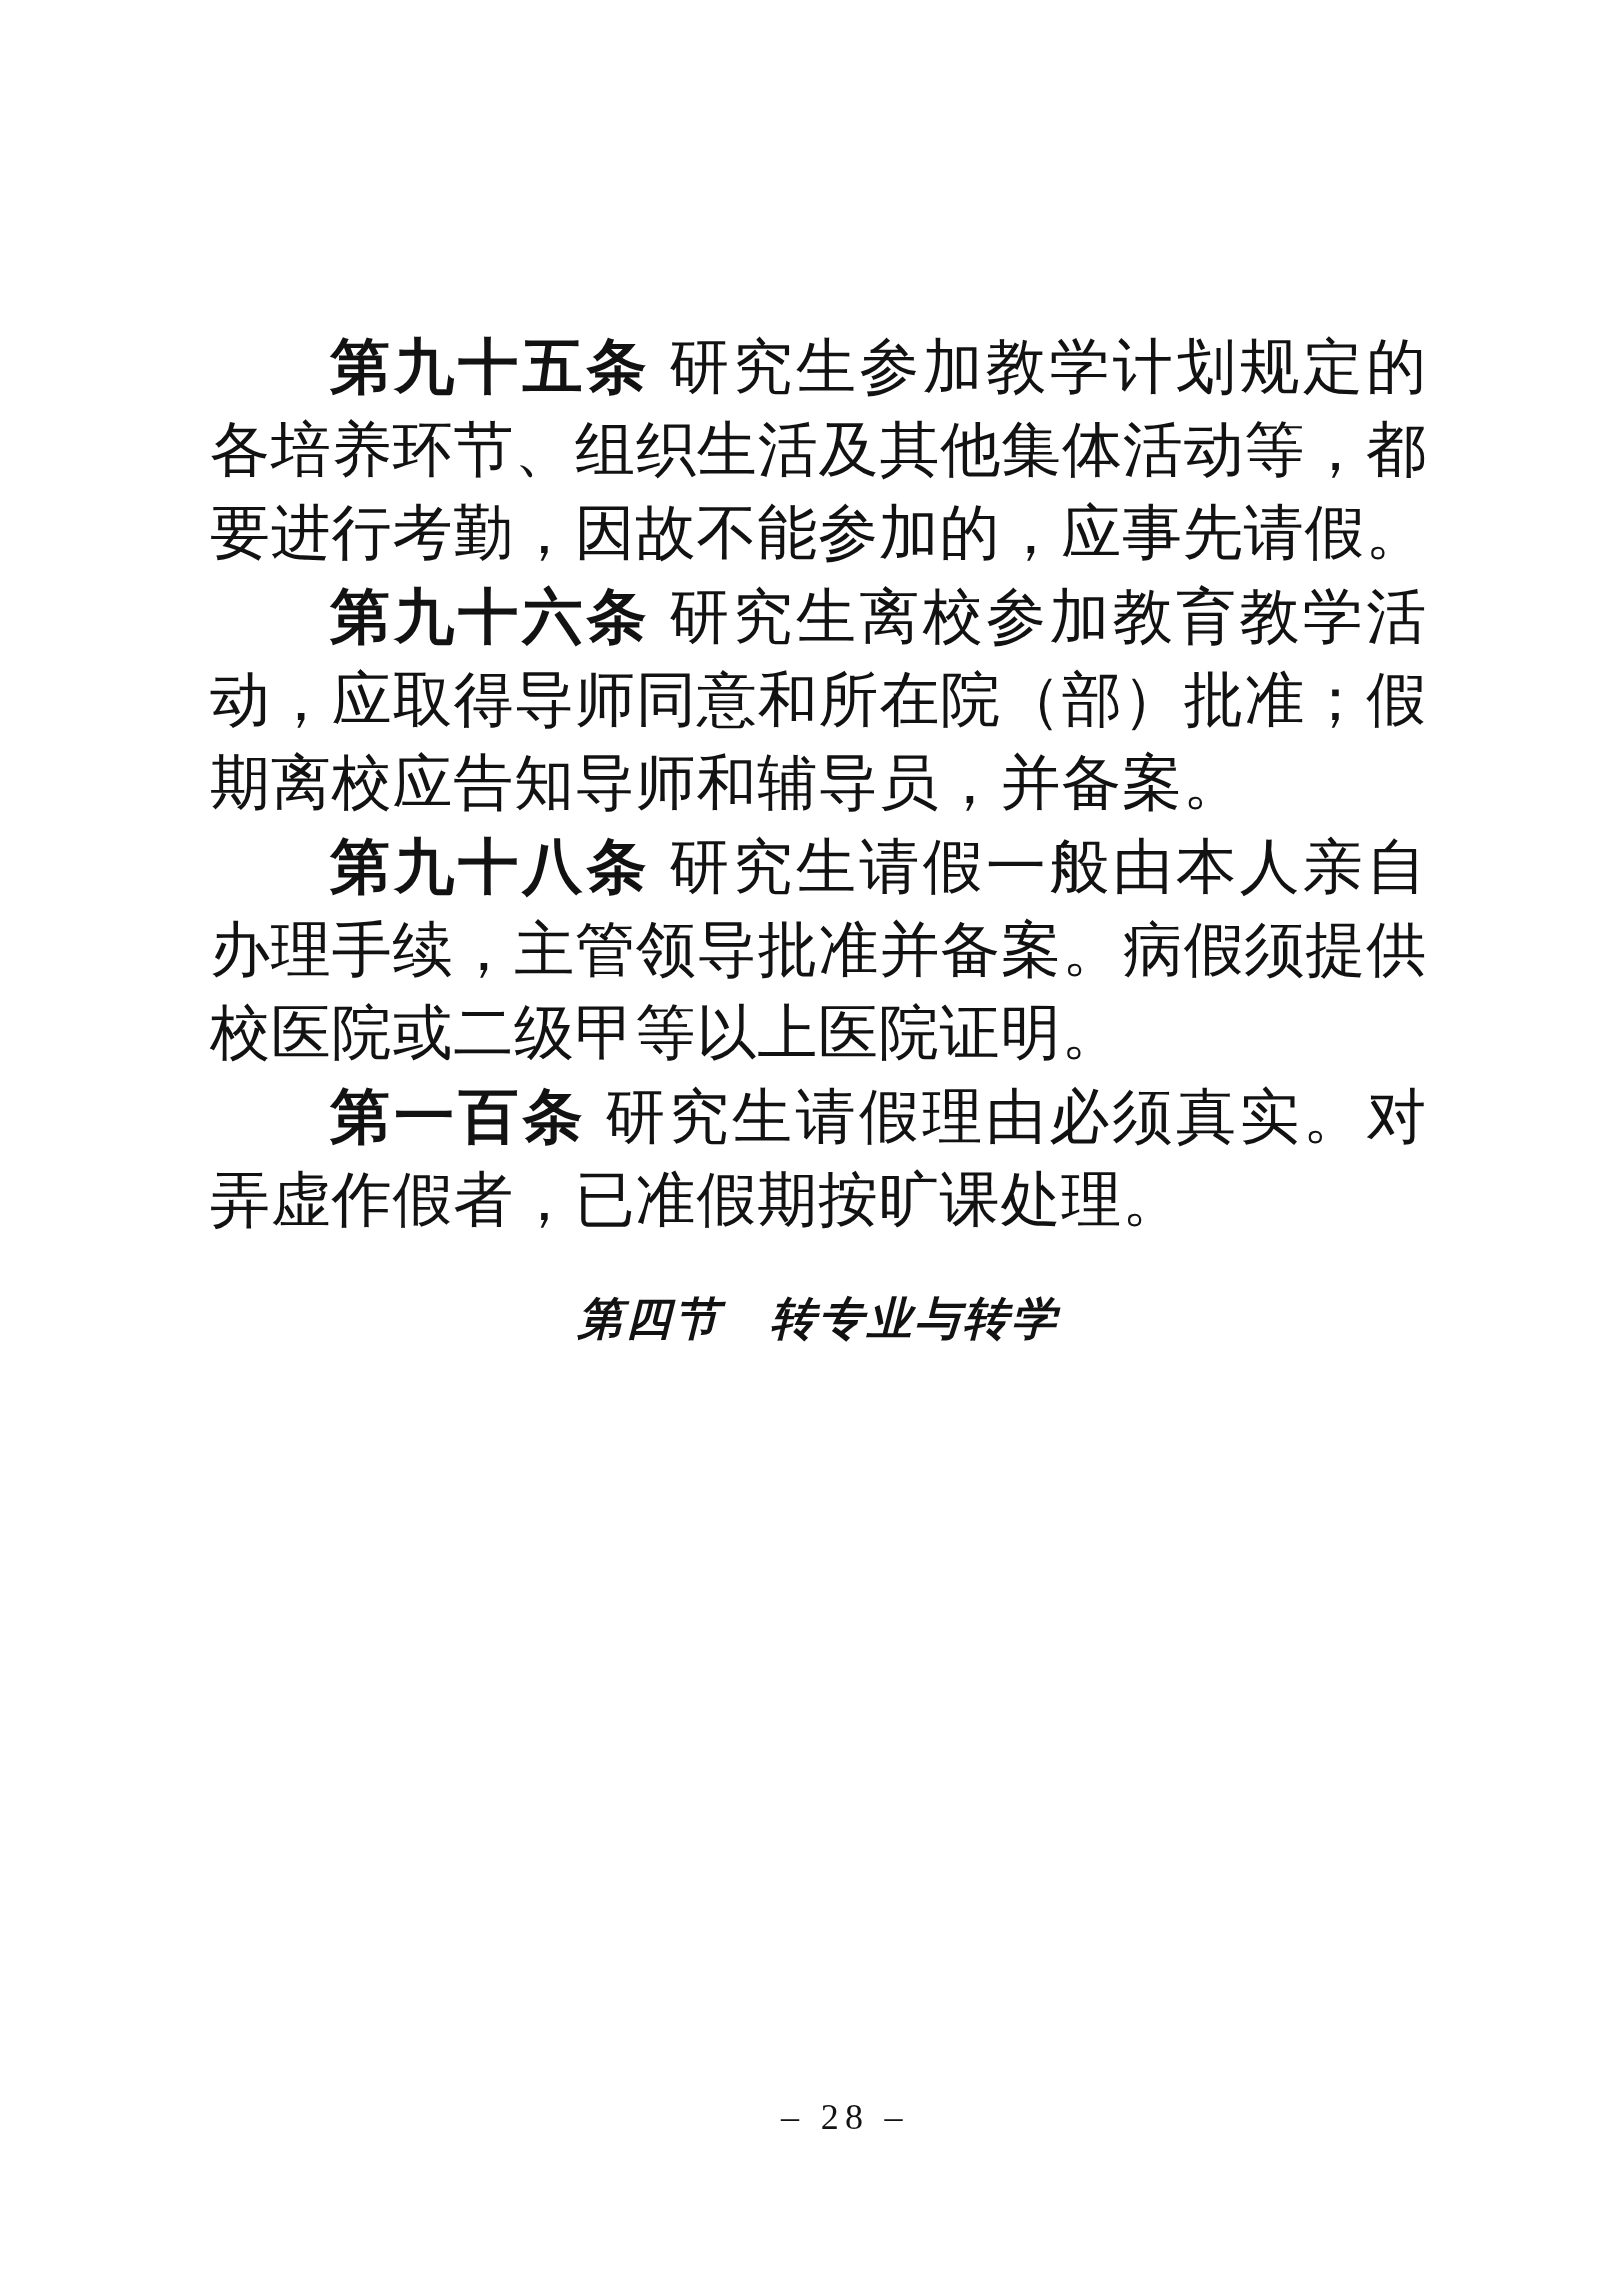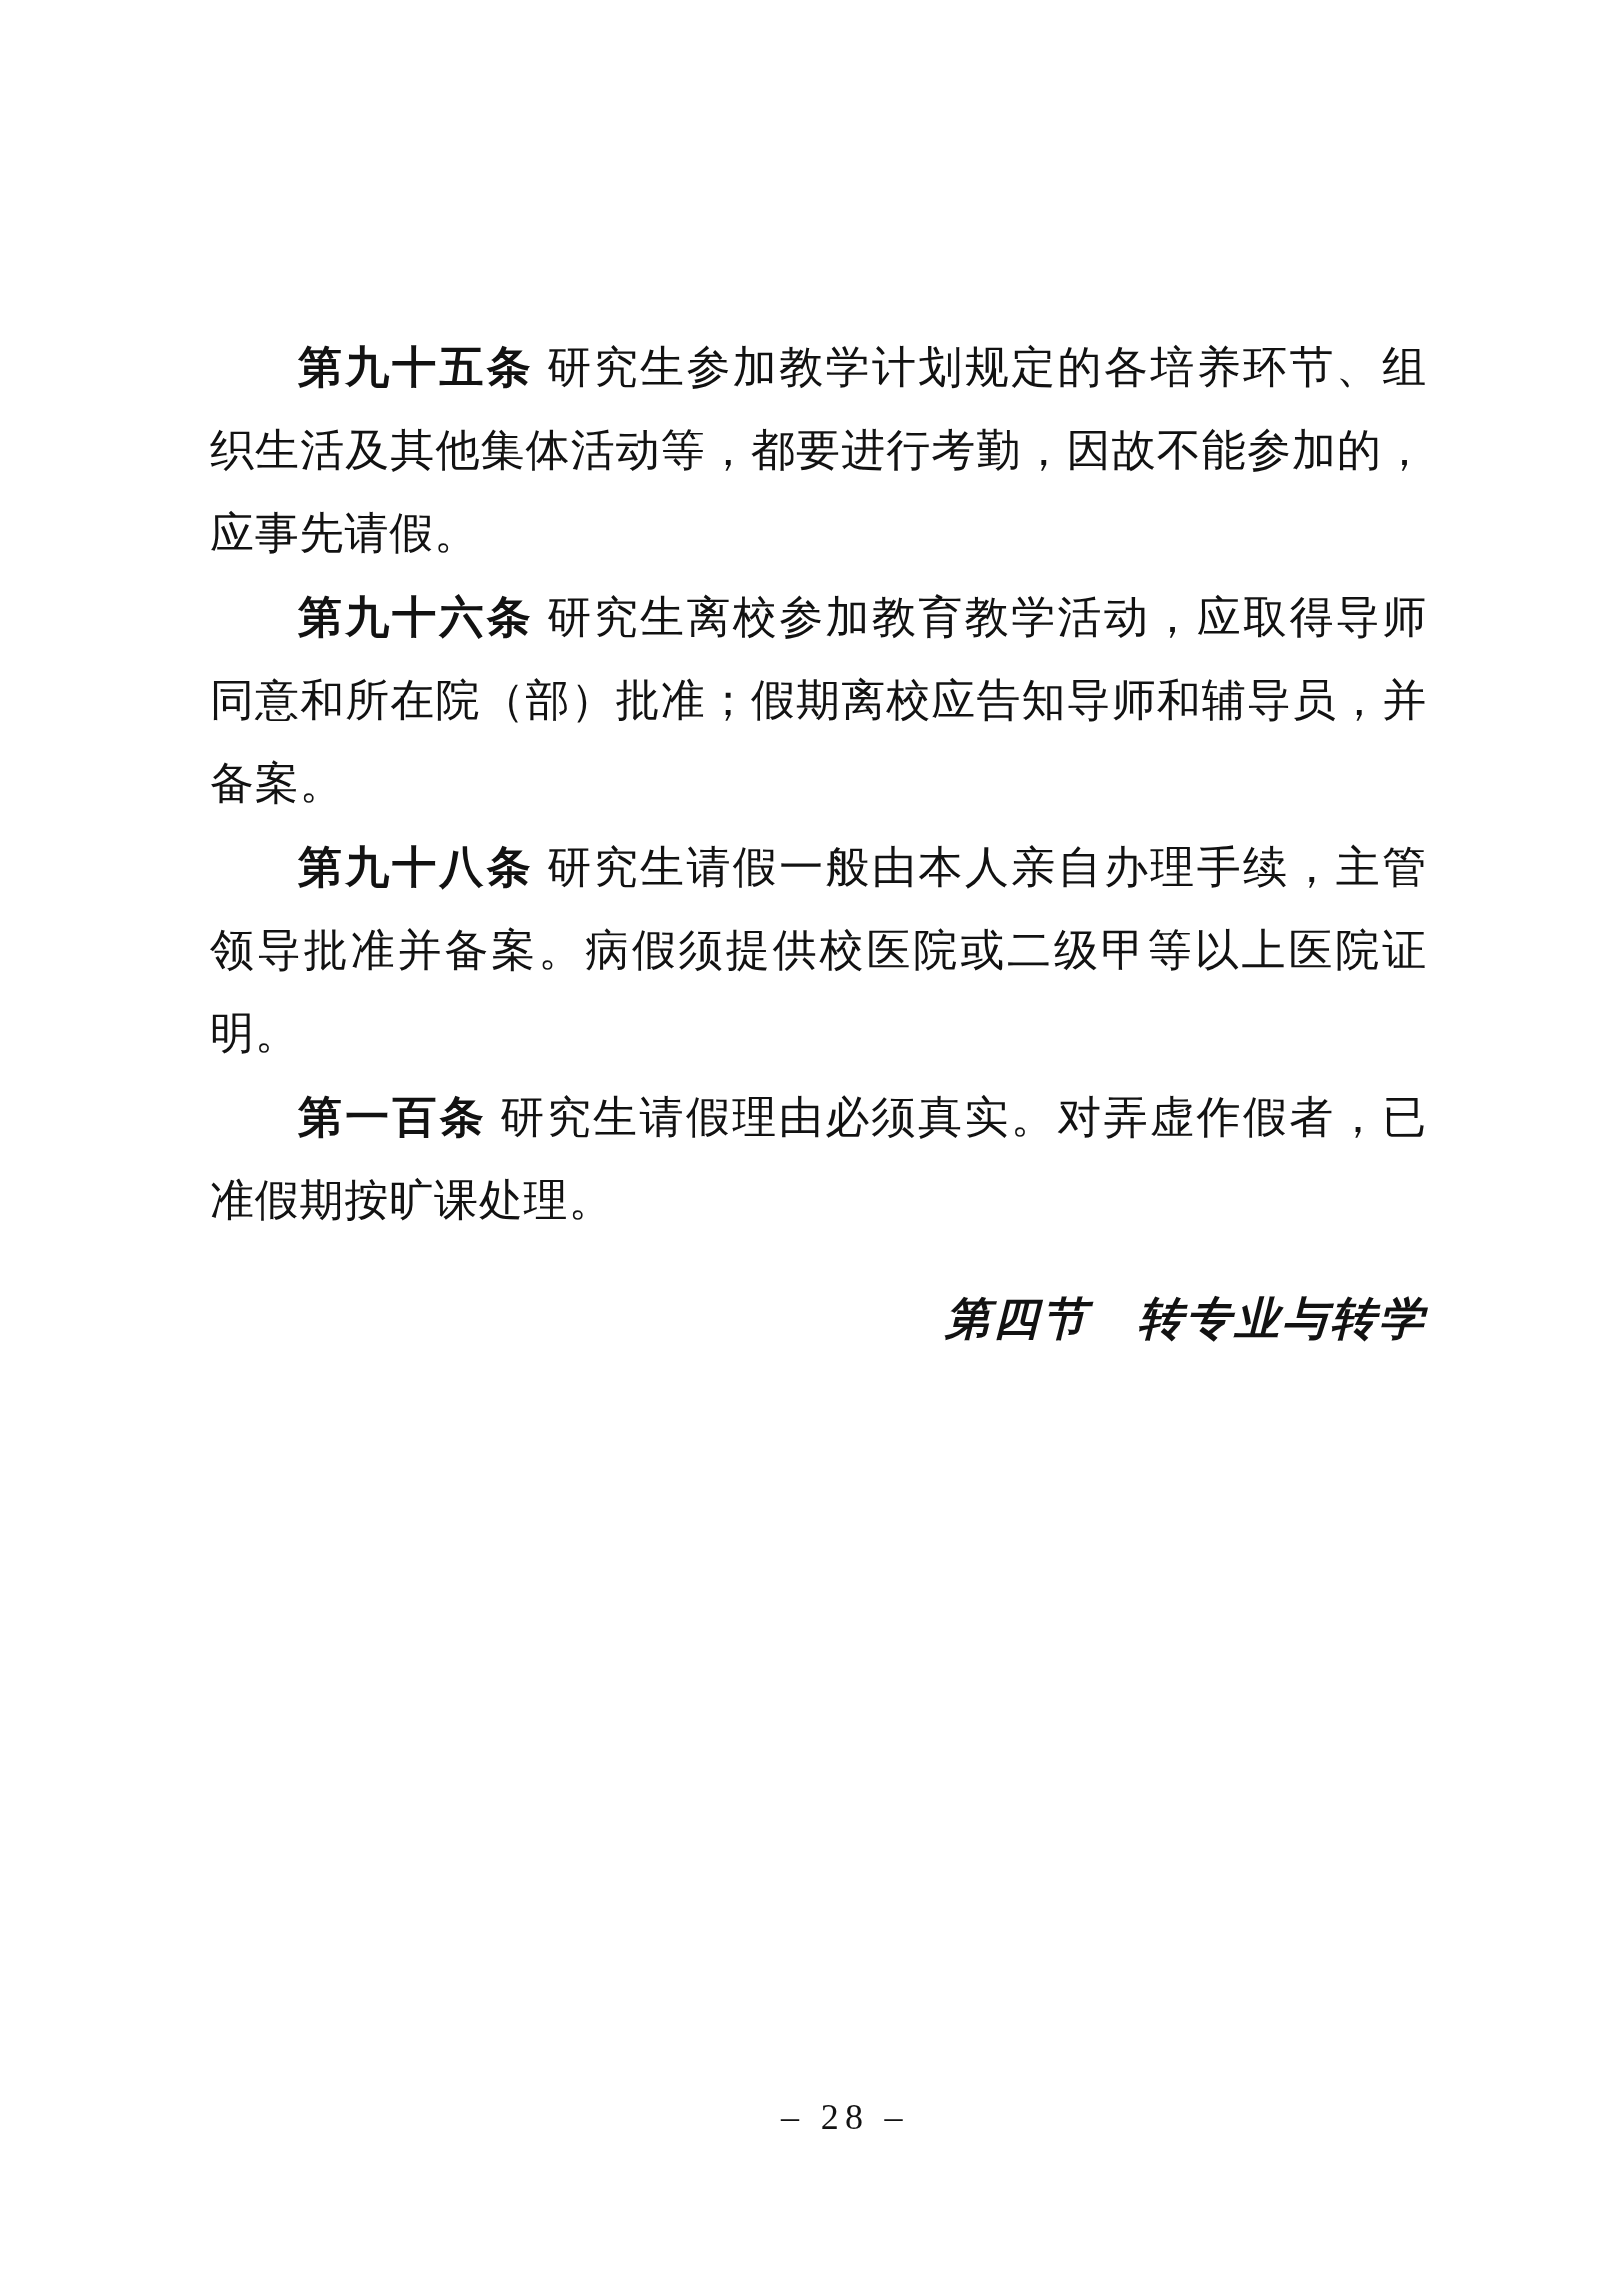--- a/index.html
+++ b/index.html
@@ -17,36 +17,36 @@
     overflow: hidden;
   }
   .text-block {
     position: absolute;
     top: 325px;
     left: 210px;
     width: 1217px;
   }
   .para {
     margin: 0;
-    font-size: 44px;
+    font-size: 60px;
     line-height: 83px;
     text-align: justify;
     text-indent: 2em;
     letter-spacing: 0.8px;
   }
   .para .lead {
     font-weight: bold;
     font-family: "Liberation Sans", "DejaVu Sans", sans-serif;
     letter-spacing: 1.6px;
   }
   .section-heading {
     margin: 36px 0 0 0;
     font-size: 45px;
     line-height: 83px;
-    text-align: right;
+    text-align: center;
     text-indent: 0;
     font-weight: bold;
     font-style: italic;
     letter-spacing: 3.2px;
   }
   .page-number {
     position: absolute;
     top: 2093px;
     left: 0;
     width: 100%;

